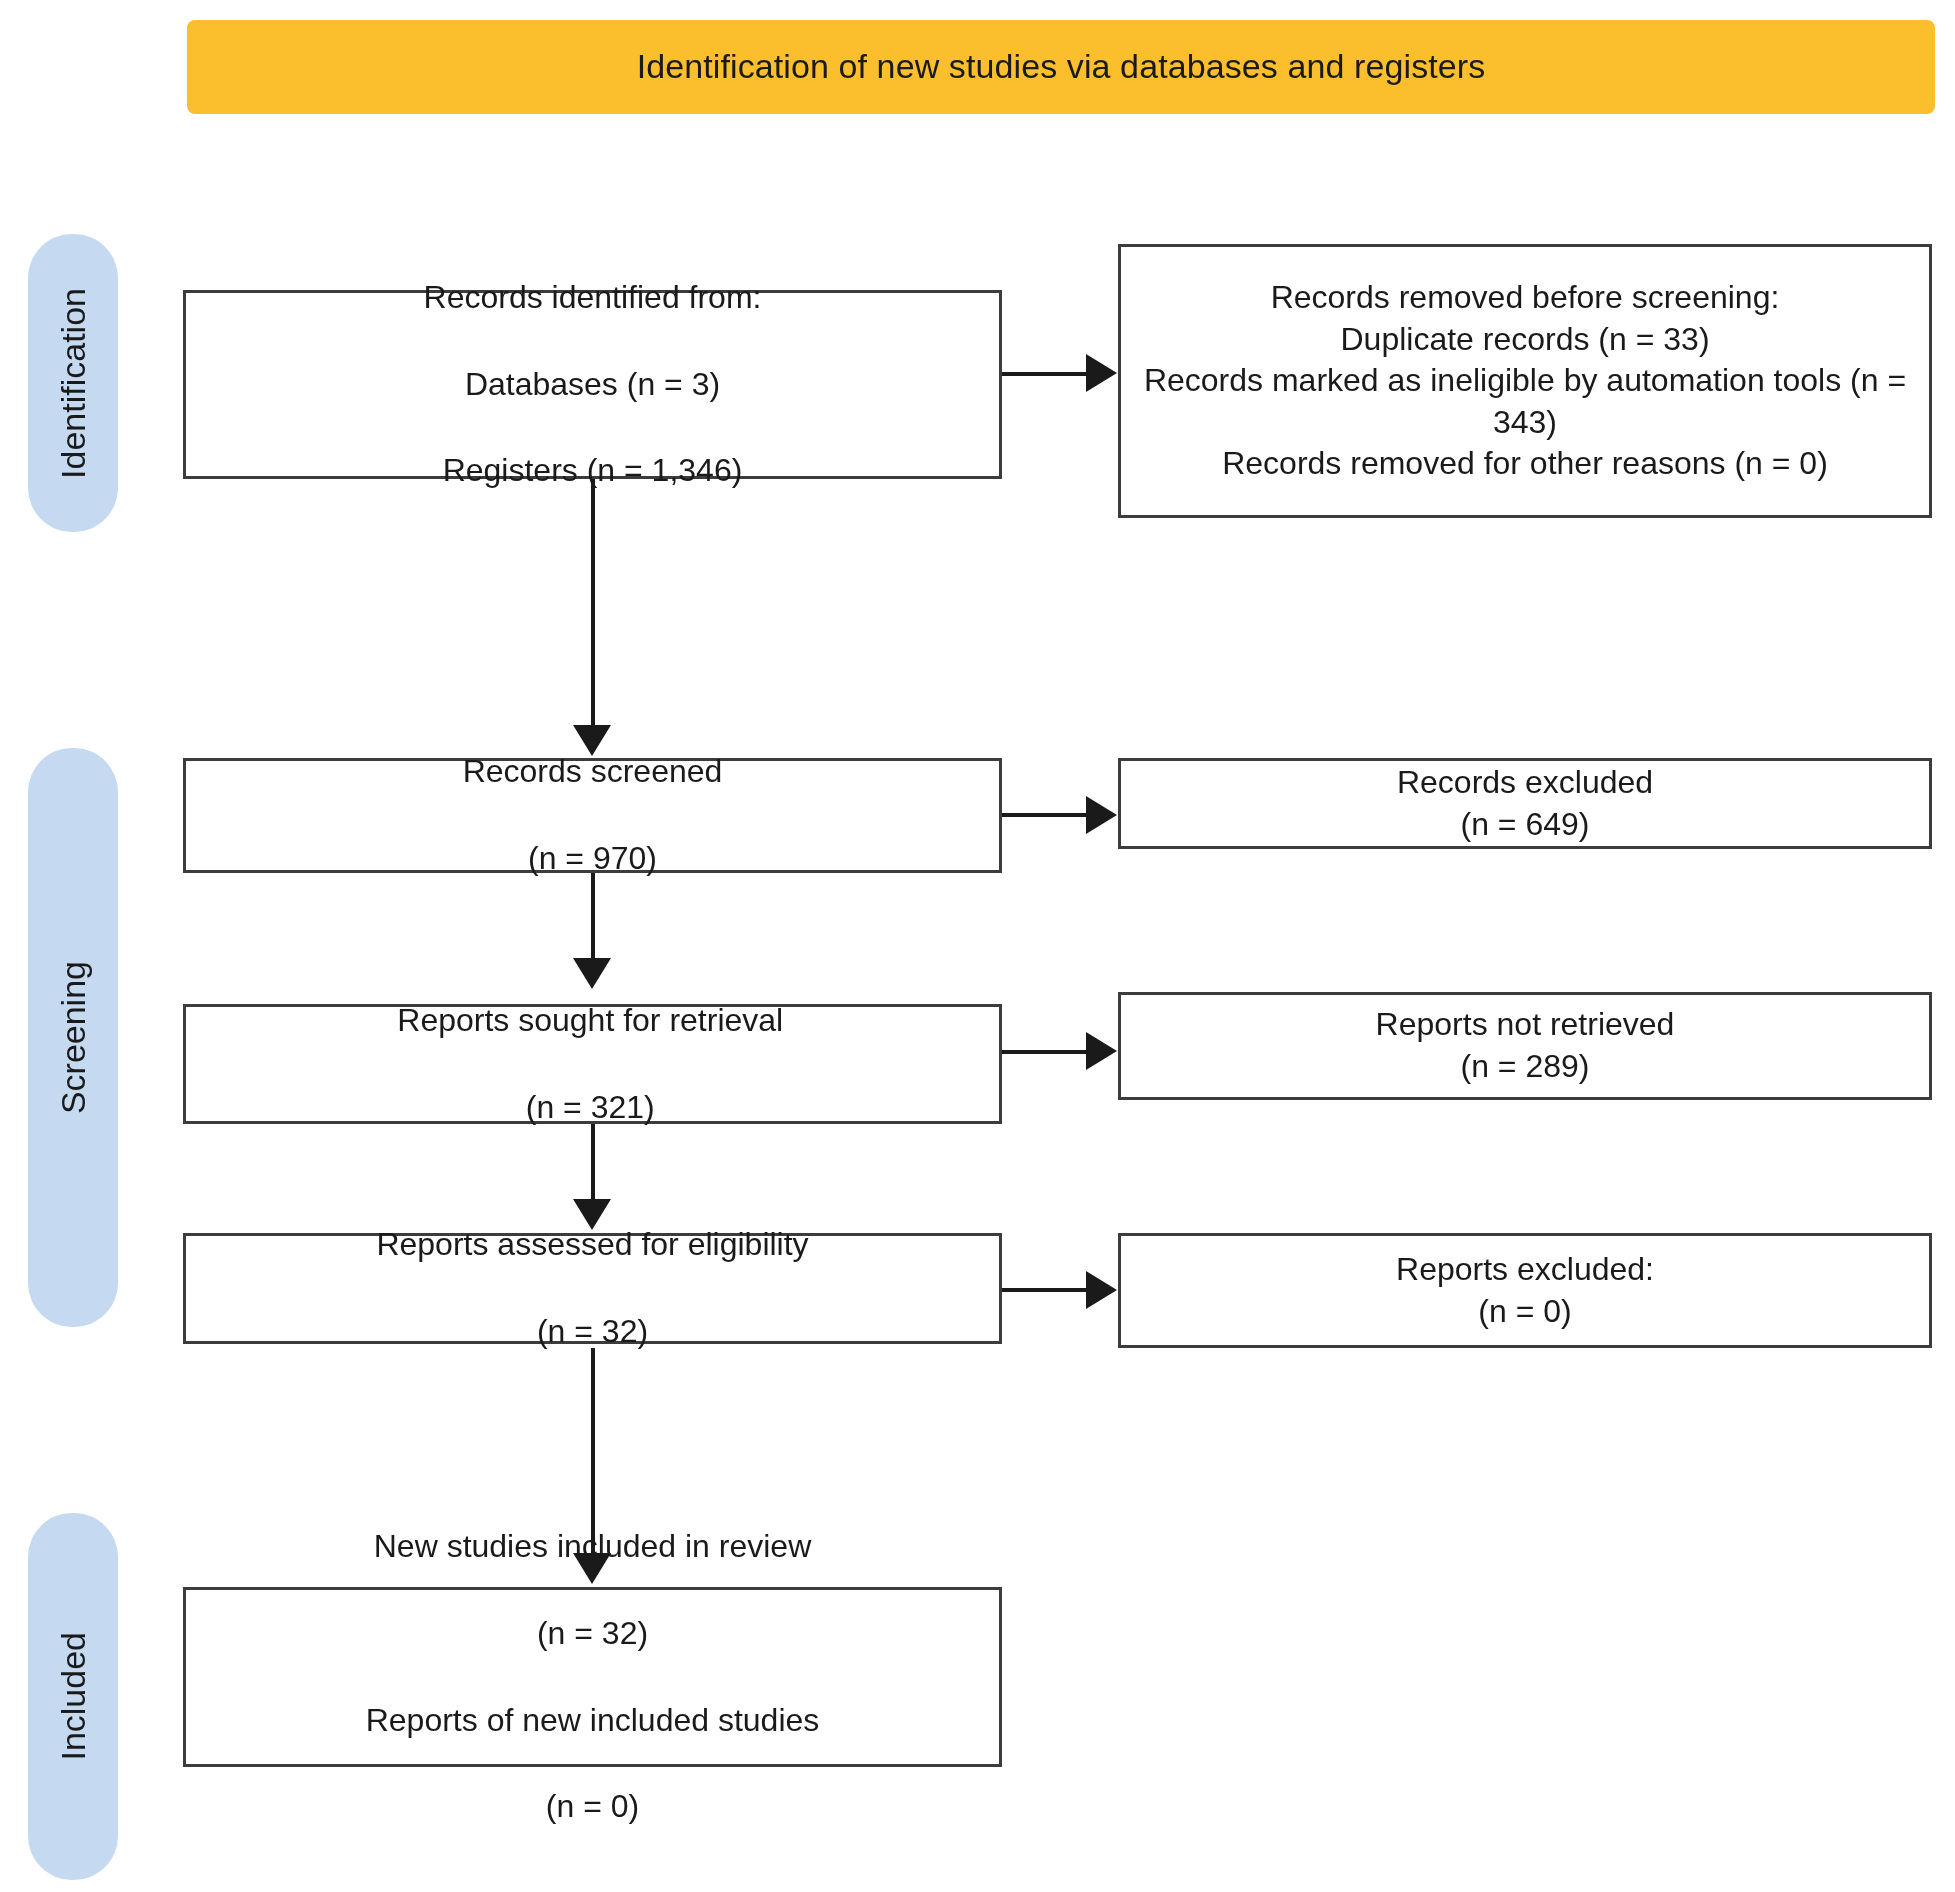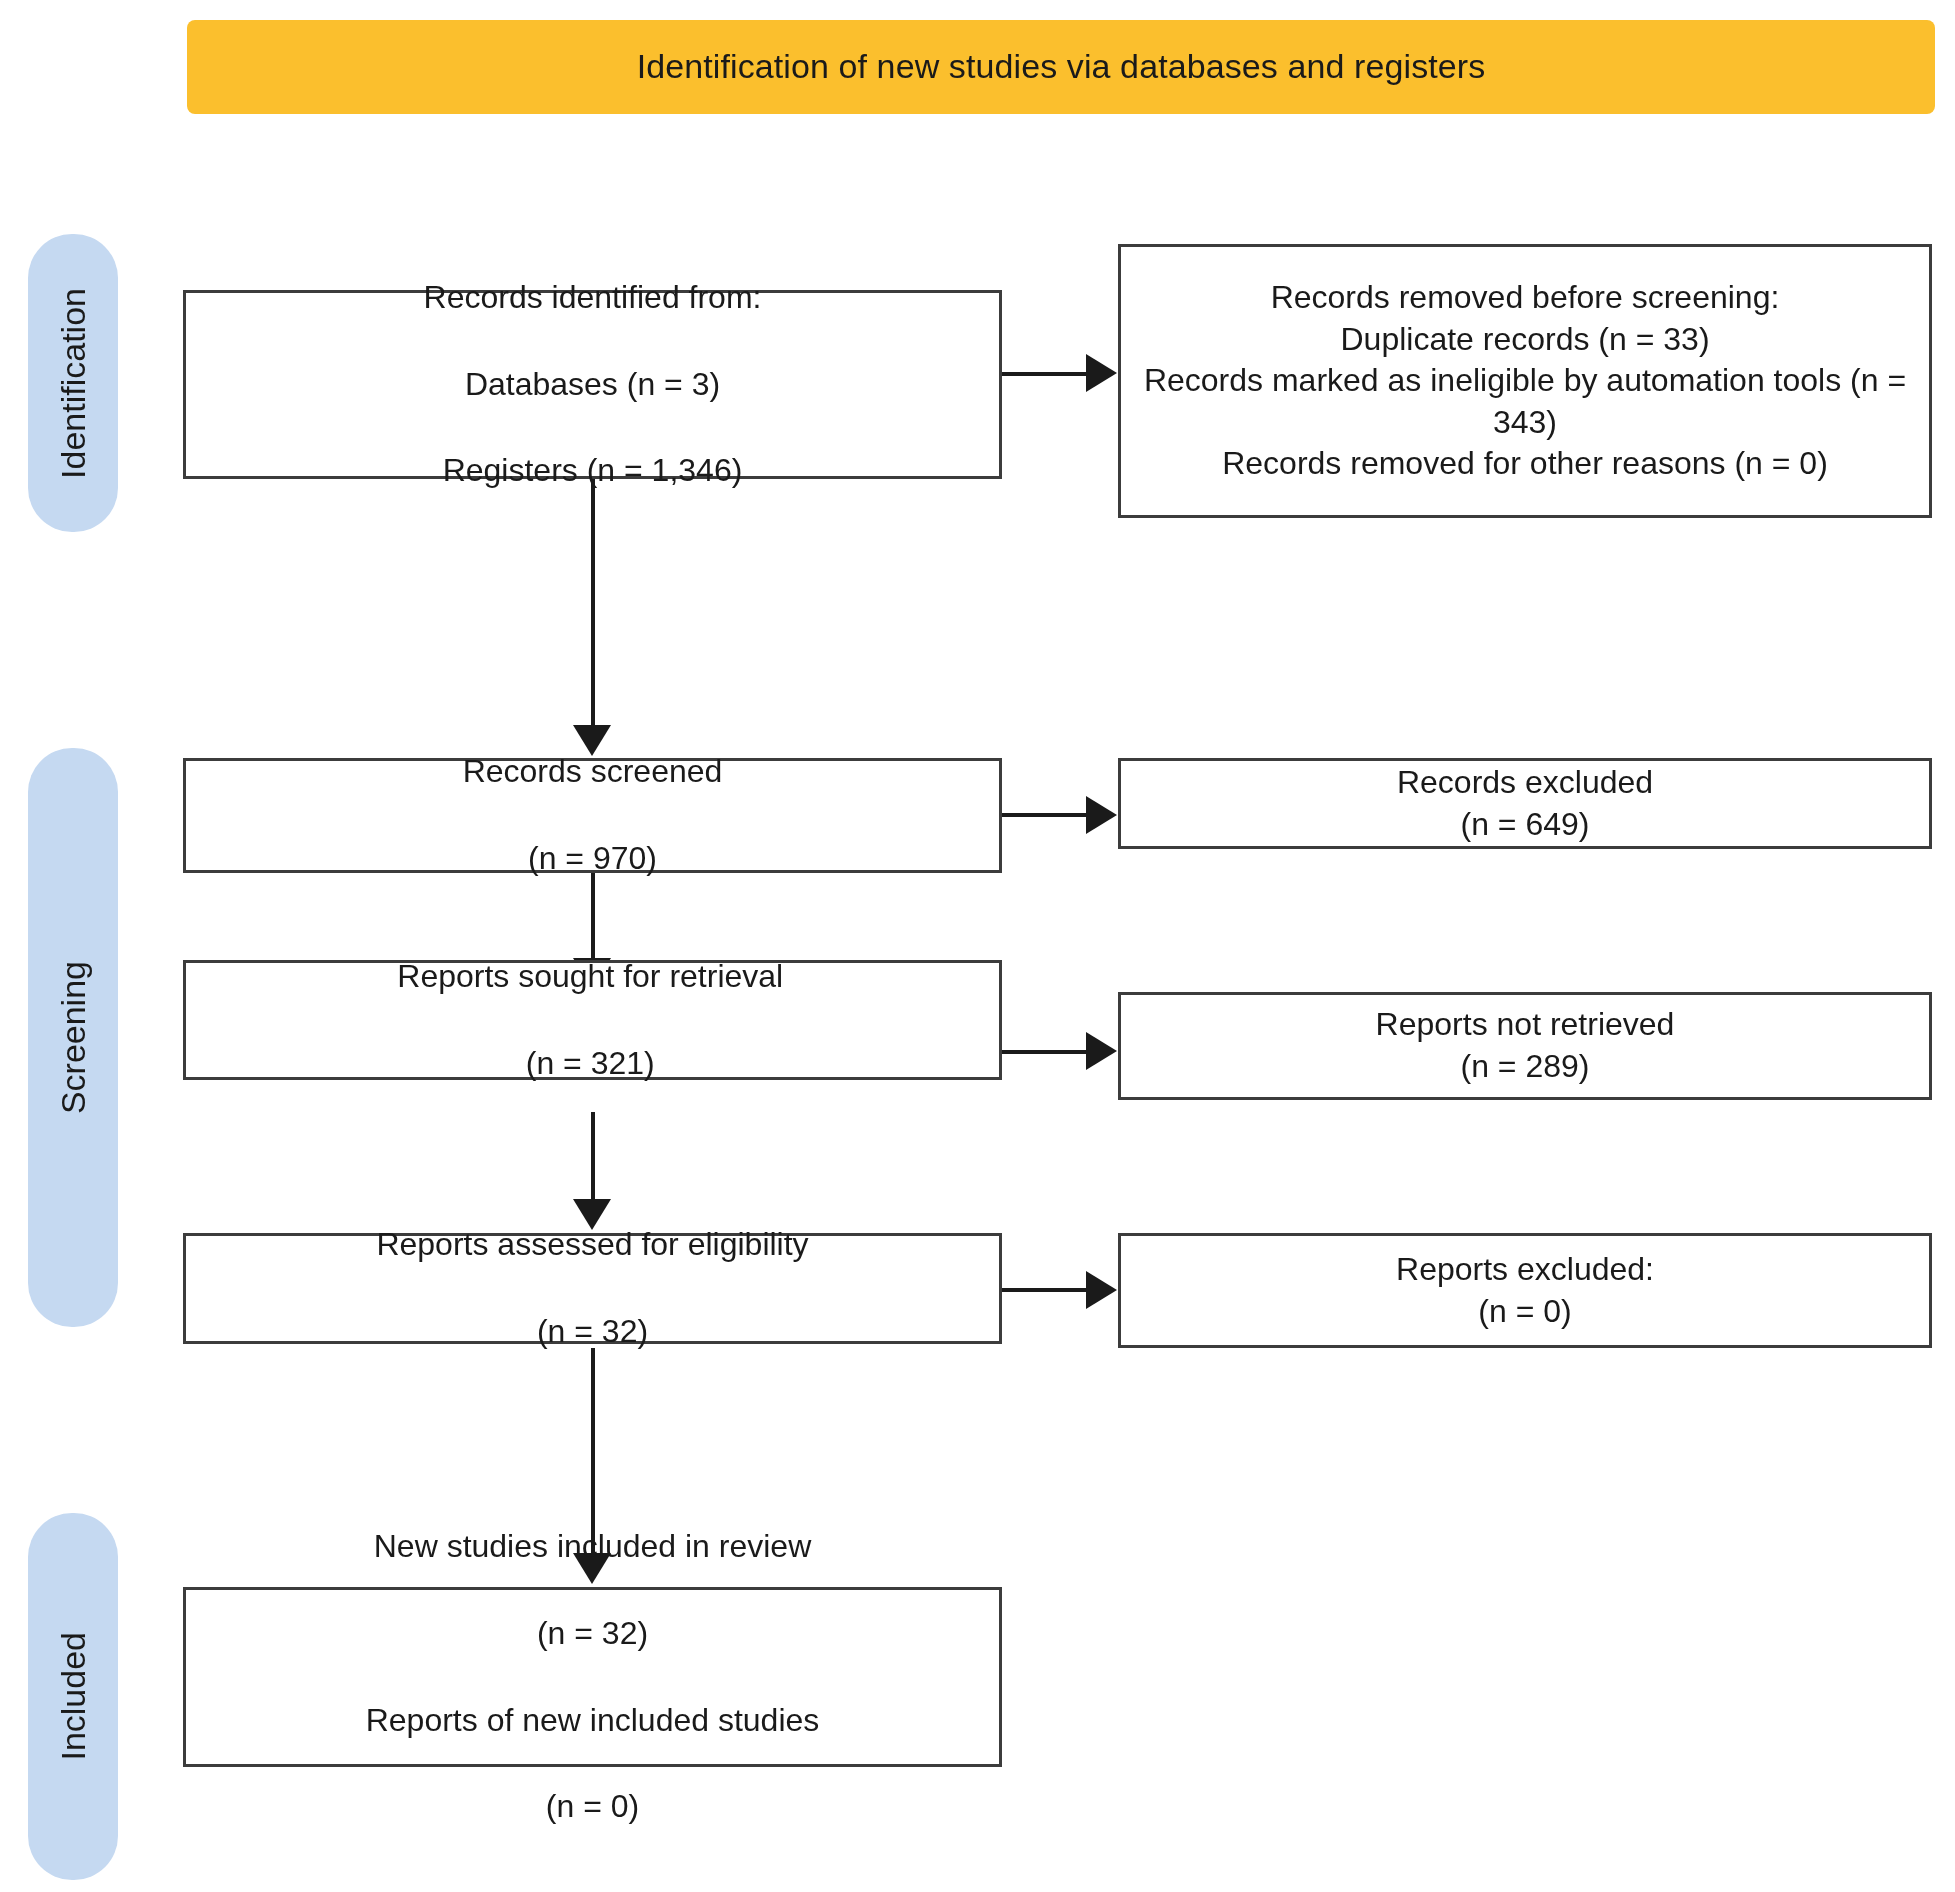--- a/index.html
+++ b/index.html
@@ -87,21 +87,21 @@
 
   
   .col-left  { left: 183px;  width: 819px; gap: 45px; }
   
   .col-right { left: 1118px; width: 814px; }
 
   #box-identified      { top: 290px;  height: 189px; }
   #box-removed         { top: 244px;  height: 274px; }
   #box-screened        { top: 758px; height: 115px; }
   #box-records-excl    { top: 758px; height: 91px; }
-  #box-sought          { top: 960px; height: 120px; padding-left: 9px; }
+  #box-sought          { top: 1004px; height: 120px; padding-left: 9px; }
   #box-not-retrieved   { top: 992px; height: 108px; }
   #box-assessed        { top: 1233px; height: 111px; }
   #box-reports-excl    { top: 1233px; height: 115px; }
   #box-included        { top: 1587px; height: 180px; }
 
   
   .v-line {
     position: absolute;
     width: 4px;
     background: #1a1a1a;

